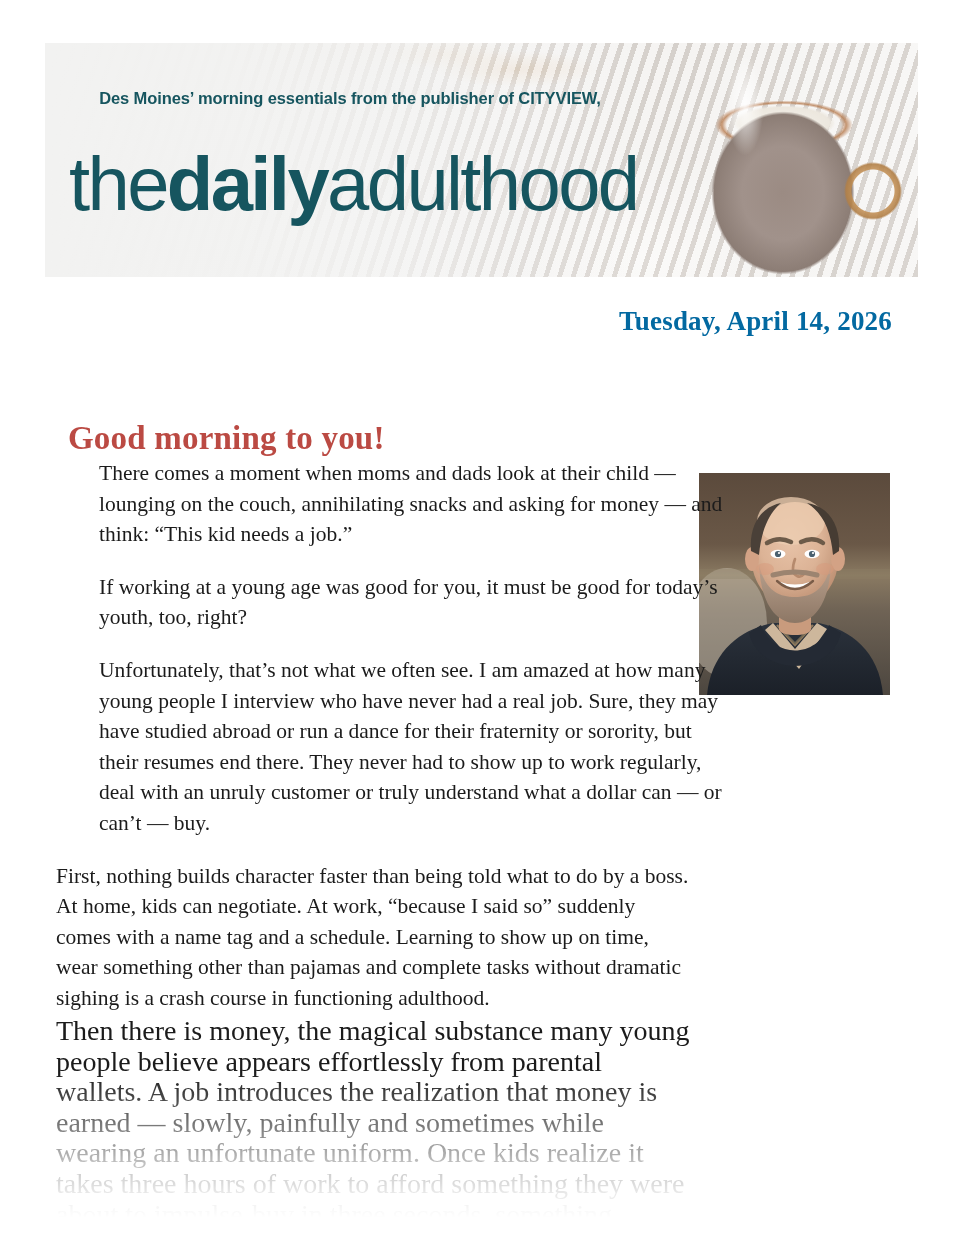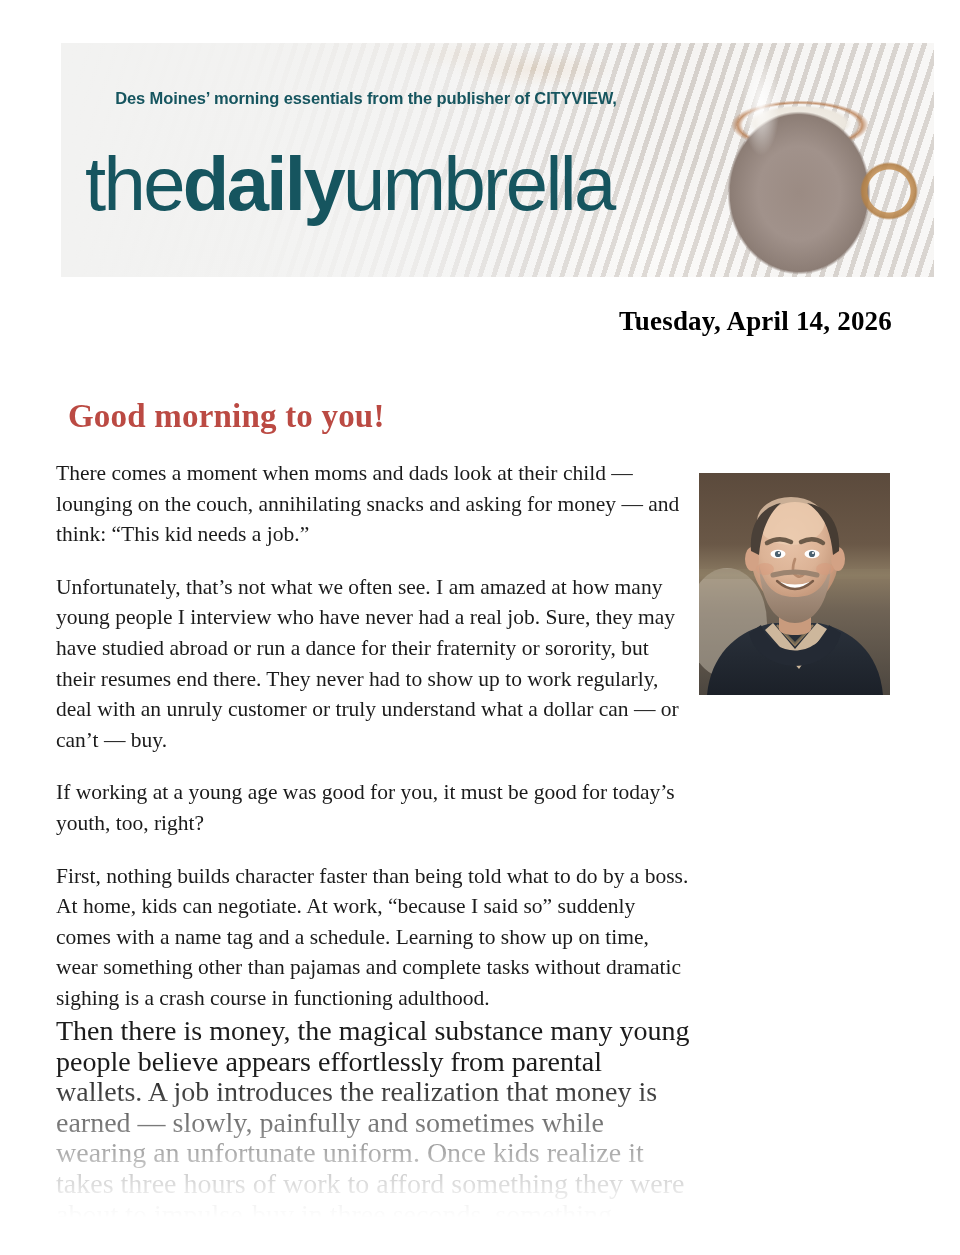--- a/index.html
+++ b/index.html
@@ -12,21 +12,21 @@
     height: 1255px;
     position: relative;
     overflow: hidden;
     font-family: "Liberation Serif", serif;
     -webkit-font-smoothing: antialiased;
   }
 
   
   .banner {
     position: absolute;
-    left: 61px;
+    left: 45px;
     top: 43px;
     width: 873px;
     height: 234px;
     overflow: hidden;
     background: #14b8a6;
   }
   .banner-photo {
     position: absolute;
     inset: 0;
     background-color: #efeeec;
@@ -101,30 +101,30 @@
 
   
   .dateline {
     position: absolute;
     right: 68px;
     top: 305px;
     font-family: "Liberation Serif", serif;
     font-weight: bold;
     font-size: 27px;
     line-height: 32px;
-    color: #000000;
+    color: #0369a1;
     letter-spacing: 0.2px;
     white-space: nowrap;
   }
 
   
   .greeting {
     position: absolute;
     left: 68px;
-    top: 374px;
+    top: 396px;
     font-family: "Liberation Serif", serif;
     font-weight: bold;
     font-size: 33px;
     line-height: 40px;
     color: #bb4a43;
     letter-spacing: 0.2px;
   }
 
   
   .portrait {
@@ -146,21 +146,21 @@
     width: 634px;
     font-family: "Liberation Serif", serif;
     font-size: 21.5px;
     line-height: 30.6px;
     color: #1b1b1b;
   }
   .article p {
     margin: 0 0 22px 0;
   }
   
-  .article p.narrow { width: 628px; }
+  .article p.narrow { width: 628px; margin-left: 43px; }
 
   .fade-wrap {
     position: absolute;
     left: 56px;
     top: 1016px;
     width: 634px;
     height: 210px;
     overflow: hidden;
     -webkit-mask-image: linear-gradient(180deg, #000 0%, #000 27%, rgba(0,0,0,0.62) 50%, rgba(0,0,0,0.28) 70%, rgba(0,0,0,0.10) 84%, rgba(0,0,0,0) 96%);
     mask-image: linear-gradient(180deg, #000 0%, #000 27%, rgba(0,0,0,0.62) 50%, rgba(0,0,0,0.28) 70%, rgba(0,0,0,0.10) 84%, rgba(0,0,0,0) 96%);
@@ -175,21 +175,21 @@
 </style>
 </head>
 <body>
 
 <div class="banner">
   <div class="banner-photo"></div>
   <div class="banner-inner">
     <div class="tagline">
       <div>Des Moines’ morning essentials from the publisher of CITYVIEW,</div>
     </div>
-    <div class="wordmark"><span class="light">the</span><span class="heavy">daily</span><span class="light">umbrella</span></div>
+    <div class="wordmark"><span class="light">the</span><span class="heavy">daily</span><span class="light">adulthood</span></div>
   </div>
 </div>
 
 <div class="dateline">Tuesday, April 14, 2026</div>
 
 <h1 class="greeting">Good morning to you!</h1>
 
 <div class="portrait">
   <svg width="191" height="222" viewBox="0 0 191 222">
     <defs>
@@ -256,20 +256,20 @@
     <path d="M78 108 q18 16 36 0" stroke="#7a5c48" stroke-width="2.4" fill="none" stroke-linecap="round"></path>
     <path d="M74 102 q22 -6 44 0" stroke="#9c8470" stroke-width="5" fill="none" stroke-linecap="round"></path>
 
     <ellipse cx="66" cy="96" rx="9" ry="6" fill="#d79a7c" opacity="0.5"></ellipse>
     <ellipse cx="126" cy="96" rx="9" ry="6" fill="#d79a7c" opacity="0.5"></ellipse>
   </svg>
 </div>
 
 <div class="article">
   <p class="narrow">There comes a moment when moms and dads look at their child — lounging on the couch, annihilating snacks and asking for money — and think: “This kid needs a job.”</p>
+  <p class="narrow">If working at a young age was good for you, it must be good for today’s youth, too, right?</p>
   <p class="narrow">Unfortunately, that’s not what we often see. I am amazed at how many young people I interview who have never had a real job. Sure, they may have studied abroad or run a dance for their fraternity or sorority, but their resumes end there. They never had to show up to work regularly, deal with an unruly customer or truly understand what a dollar can — or can’t — buy.</p>
-  <p class="narrow">If working at a young age was good for you, it must be good for today’s youth, too, right?</p>
   <p>First, nothing builds character faster than being told what to do by a boss. At home, kids can negotiate. At work, “because I said so” suddenly comes with a name tag and a schedule. Learning to show up on time, wear something other than pajamas and complete tasks without dramatic sighing is a crash course in functioning adulthood.</p>
 </div>
 
 <div class="fade-wrap">
   <p>Then there is money, the magical substance many young people believe appears effortlessly from parental wallets. A job introduces the realization that money is earned — slowly, painfully and sometimes while wearing an unfortunate uniform. Once kids realize it takes three hours of work to afford something they were about to impulse-buy in three seconds, something incredible happens — they hesitate.</p>
 </div>
 
 </body></html>

